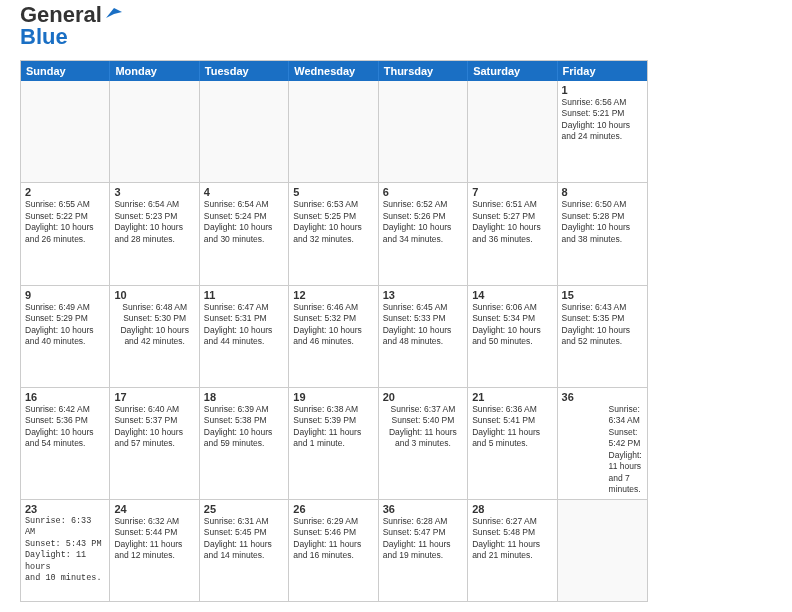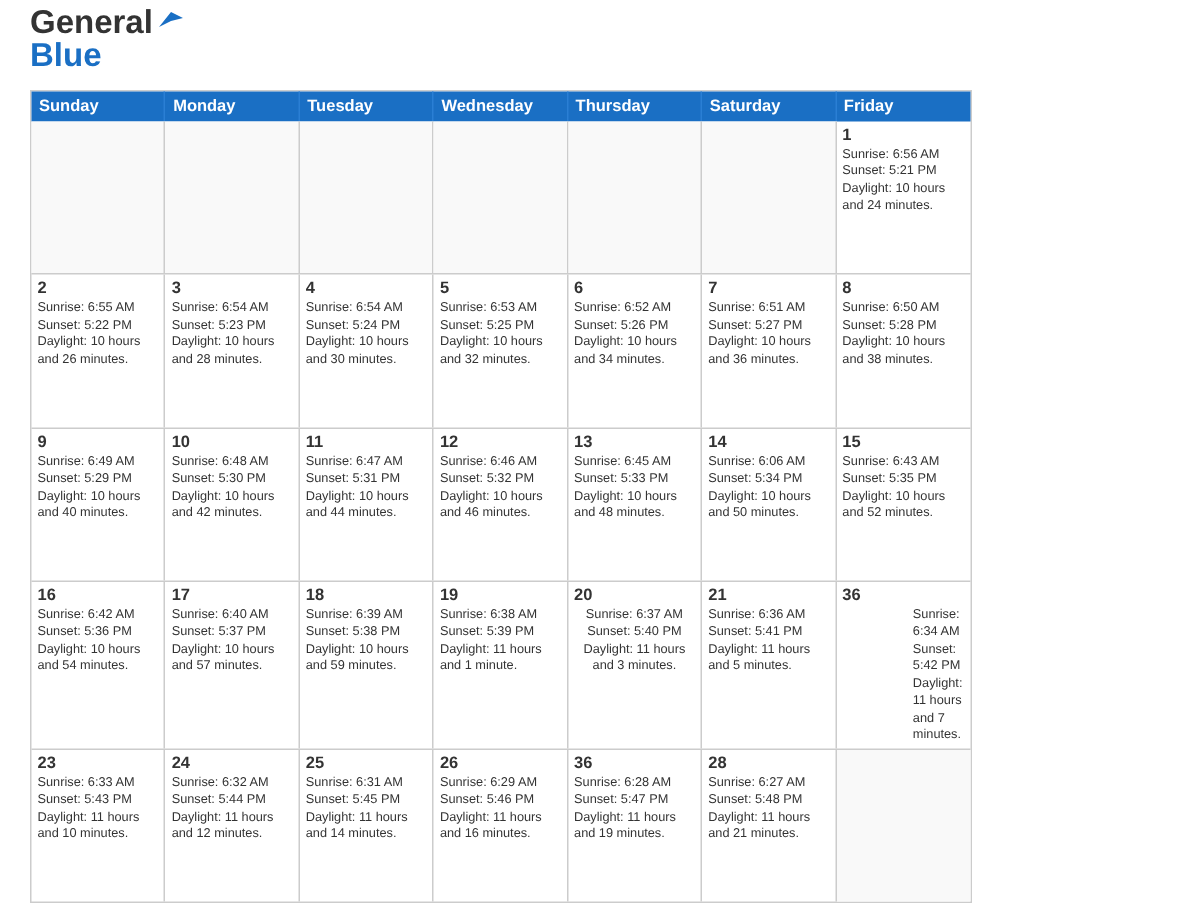--- a/index.html
+++ b/index.html
@@ -197,21 +197,21 @@
         <div class="cal-row">
           <div class="cal-cell">
             <span class="day-num">9</span>
             <div class="day-info" style="white-space: pre-line;">Sunrise: 6:49 AM
 Sunset: 5:29 PM
 Daylight: 10 hours
 and 40 minutes.</div>
           </div>
           <div class="cal-cell">
             <span class="day-num">10</span>
-            <div class="day-info" style="white-space: pre-line;">Sunrise: 6:48 AM
+            <div class="day-info" style="white-space: pre-line; text-align: center;">Sunrise: 6:48 AM
 Sunset: 5:30 PM
 Daylight: 10 hours
 and 42 minutes.</div>
           </div>
           <div class="cal-cell">
             <span class="day-num">11</span>
             <div class="day-info" style="white-space: pre-line;">Sunrise: 6:47 AM
 Sunset: 5:31 PM
 Daylight: 10 hours
 and 44 minutes.</div>
@@ -292,21 +292,21 @@
             <span class="day-num">36</span>
             <div class="day-info" style="white-space: pre-line; margin-left: 47px;">Sunrise: 6:34 AM
 Sunset: 5:42 PM
 Daylight: 11 hours
 and 7 minutes.</div>
           </div>
         </div>
         <div class="cal-row">
           <div class="cal-cell">
             <span class="day-num">23</span>
-            <div class="day-info" style="white-space: pre-line;">Sunrise: 6:33 AM
+            <div class="day-info" style="white-space: pre-line; font-family: Liberation Mono, monospace;">Sunrise: 6:33 AM
 Sunset: 5:43 PM
 Daylight: 11 hours
 and 10 minutes.</div>
           </div>
           <div class="cal-cell">
             <span class="day-num">24</span>
             <div class="day-info" style="white-space: pre-line;">Sunrise: 6:32 AM
 Sunset: 5:44 PM
 Daylight: 11 hours
 and 12 minutes.</div>

